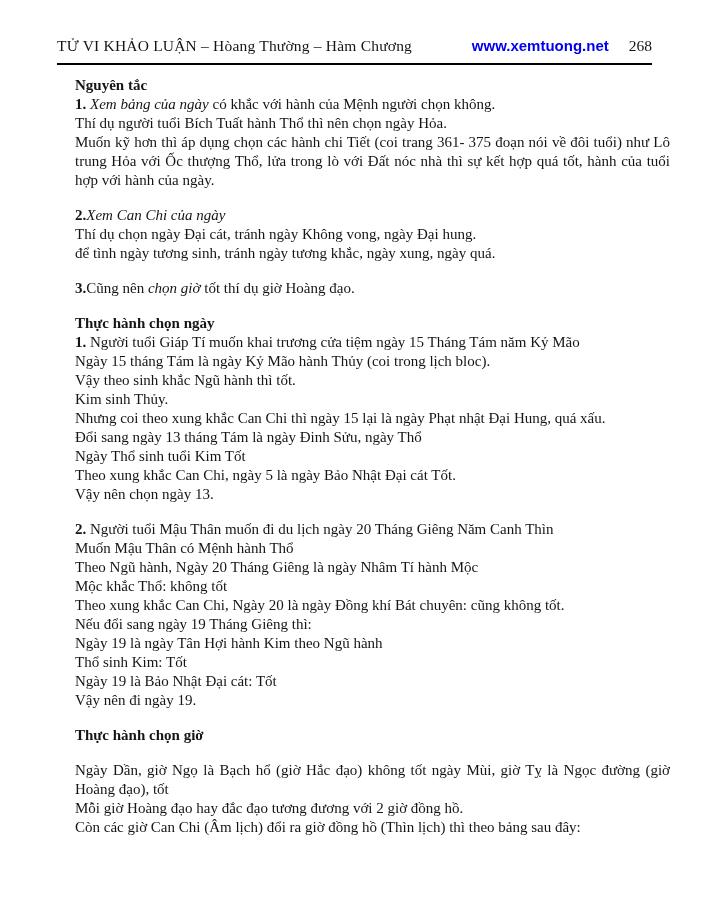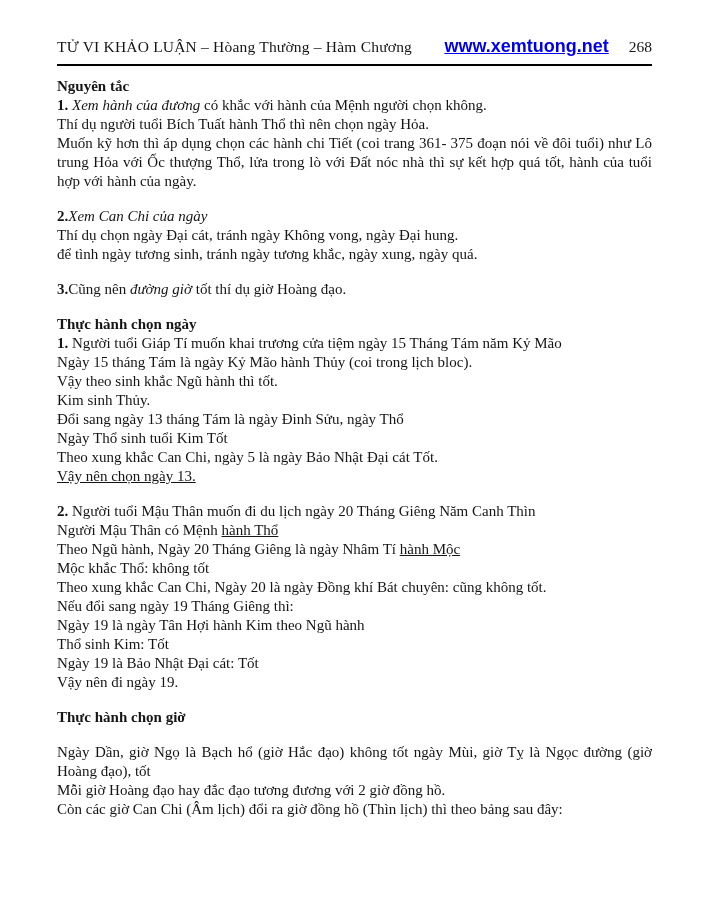--- a/index.html
+++ b/index.html
@@ -31,84 +31,85 @@
     letter-spacing: 0.2px;
   }
   .header-right {
     display: flex;
     align-items: baseline;
     gap: 20px;
   }
   .site-link {
     font-family: "Liberation Sans", "DejaVu Sans", sans-serif;
     font-weight: bold;
-    text-decoration: underline;
-    font-size: 18px;
+    font-size: 15px;
     cursor: pointer;
   }
   .header-rule {
     border: none;
     border-top: 2px solid #000000;
     margin: 7px 0 0 0;
   }
   .doc-body {
     margin-top: 11px;
     width: 595px;
+    margin-left: 18px;
   }
   .line {
     margin: 0;
     font-size: 15px;
     line-height: 19px;
   }
   .line.justify {
     text-align: justify;
   }
   .spacer {
     height: 16px;
   }
   .b { font-weight: bold; }
   .i { font-style: italic; }
-  .u { text-decoration: underline; }
+  .u { }
 </style>
 </head>
 <body>
 
 <div class="page">
   <div class="page-header">
     <span class="header-title">TỬ VI KHẢO LUẬN – Hòang Thường – Hàm Chương</span>
     <span class="header-right">
       <a class="site-link" style="color: rgb(0, 0, 238);">www.xemtuong.net</a>
       <span class="page-number">268</span>
     </span>
   </div>
   <hr class="header-rule">
   <div class="doc-body">
       <p class="line"><span class="b">Nguyên tắc</span></p>
-      <p class="line"><span class="b">1. </span><span class="i">Xem hành của đương</span><span class=""> có khắc với hành của Mệnh người chọn không.</span></p>
+      <p class="line"><span class="b">1. </span><span class="i">Xem bảng của ngày</span><span class=""> có khắc với hành của Mệnh người chọn không.</span></p>
       <p class="line"><span class="">Thí dụ người tuổi Bích Tuất hành Thổ thì nên chọn ngày Hỏa.</span></p>
       <p class="line justify"><span class="">Muốn kỹ hơn thì áp dụng chọn các hành chi Tiết (coi trang 361- 375 đoạn nói về đôi tuổi) như Lô trung Hỏa với Ốc thượng Thổ, lửa trong lò với Đất nóc nhà thì sự kết hợp quá tốt, hành của tuổi hợp với hành của ngày.</span></p>
       <div class="spacer"></div>
       <p class="line"><span class="b">2.</span><span class="i">Xem Can Chi của ngày</span></p>
       <p class="line"><span class="">Thí dụ chọn ngày Đại cát, tránh ngày Không vong, ngày Đại hung.</span></p>
       <p class="line"><span class="">để tình ngày tương sinh, tránh ngày tương khắc, ngày xung, ngày quá.</span></p>
       <div class="spacer"></div>
-      <p class="line"><span class="b">3.</span><span class="">Cũng nên </span><span class="i">đường giờ</span><span class=""> tốt thí dụ giờ Hoàng đạo.</span></p>
+      <p class="line"><span class="b">3.</span><span class="">Cũng nên </span><span class="i">chọn giờ</span><span class=""> tốt thí dụ giờ Hoàng đạo.</span></p>
       <div class="spacer"></div>
       <p class="line"><span class="b">Thực hành chọn ngày</span></p>
       <p class="line"><span class="b">1. </span><span class="">Người tuổi Giáp Tí muốn khai trương cửa tiệm ngày 15 Tháng Tám năm Kỷ Mão</span></p>
       <p class="line"><span class="">Ngày 15 tháng Tám là ngày Kỷ Mão hành Thủy (coi trong lịch bloc).</span></p>
       <p class="line"><span class="">Vậy theo sinh khắc Ngũ hành thì tốt.</span></p>
       <p class="line"><span class="">Kim sinh Thủy.</span></p>
+      <p class="line"><span class="">Nhưng coi theo xung khắc Can Chi thì ngày 15 lại là ngày Phạt nhật Đại Hung, quá xấu.</span></p>
       <p class="line"><span class="">Đổi sang ngày 13 tháng Tám là ngày Đinh Sửu, ngày Thổ</span></p>
       <p class="line"><span class="">Ngày Thổ sinh tuổi Kim Tốt</span></p>
       <p class="line"><span class="">Theo xung khắc Can Chi, ngày 5 là ngày Bảo Nhật Đại cát Tốt.</span></p>
       <p class="line"><span class="u">Vậy nên chọn ngày 13.</span></p>
       <div class="spacer"></div>
       <p class="line"><span class="b">2. </span><span class="">Người tuổi Mậu Thân muốn đi du lịch ngày 20 Tháng Giêng Năm Canh Thìn</span></p>
-      <p class="line"><span class="">Người Mậu Thân có Mệnh </span><span class="u">hành Thổ</span></p>
+      <p class="line"><span class="">Muốn Mậu Thân có Mệnh </span><span class="u">hành Thổ</span></p>
       <p class="line"><span class="">Theo Ngũ hành, Ngày 20 Tháng Giêng là ngày Nhâm Tí </span><span class="u">hành Mộc</span></p>
       <p class="line"><span class="">Mộc khắc Thổ: không tốt</span></p>
       <p class="line"><span class="">Theo xung khắc Can Chi, Ngày 20 là ngày Đồng khí Bát chuyên: cũng không tốt.</span></p>
       <p class="line"><span class="">Nếu đổi sang ngày 19 Tháng Giêng thì:</span></p>
       <p class="line"><span class="">Ngày 19 là ngày Tân Hợi hành Kim theo Ngũ hành</span></p>
       <p class="line"><span class="">Thổ sinh Kim: Tốt</span></p>
       <p class="line"><span class="">Ngày 19 là Bảo Nhật Đại cát: Tốt</span></p>
       <p class="line"><span class="">Vậy nên đi ngày 19.</span></p>
       <div class="spacer"></div>
       <p class="line"><span class="b">Thực hành chọn giờ</span></p>

